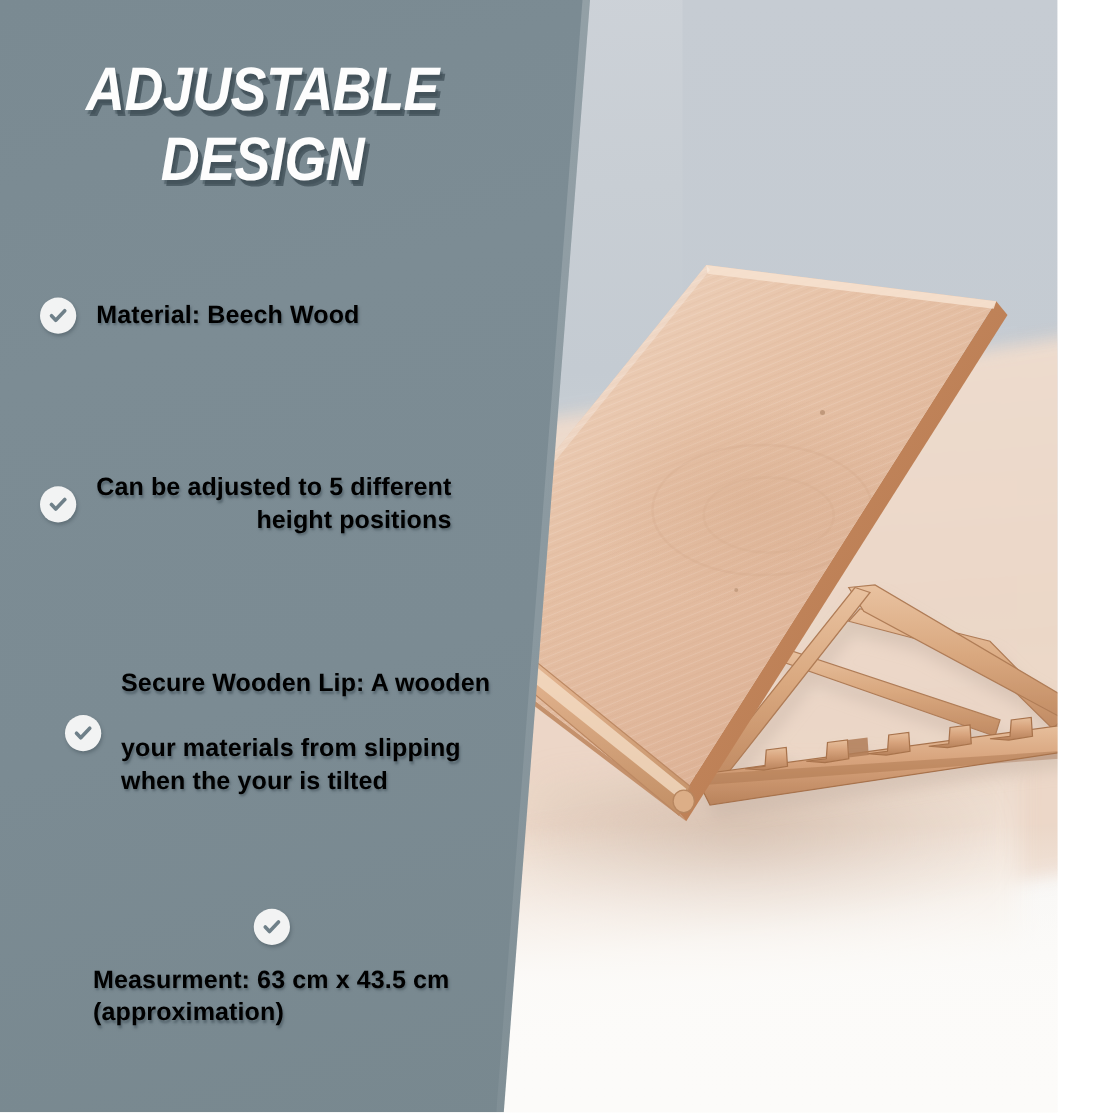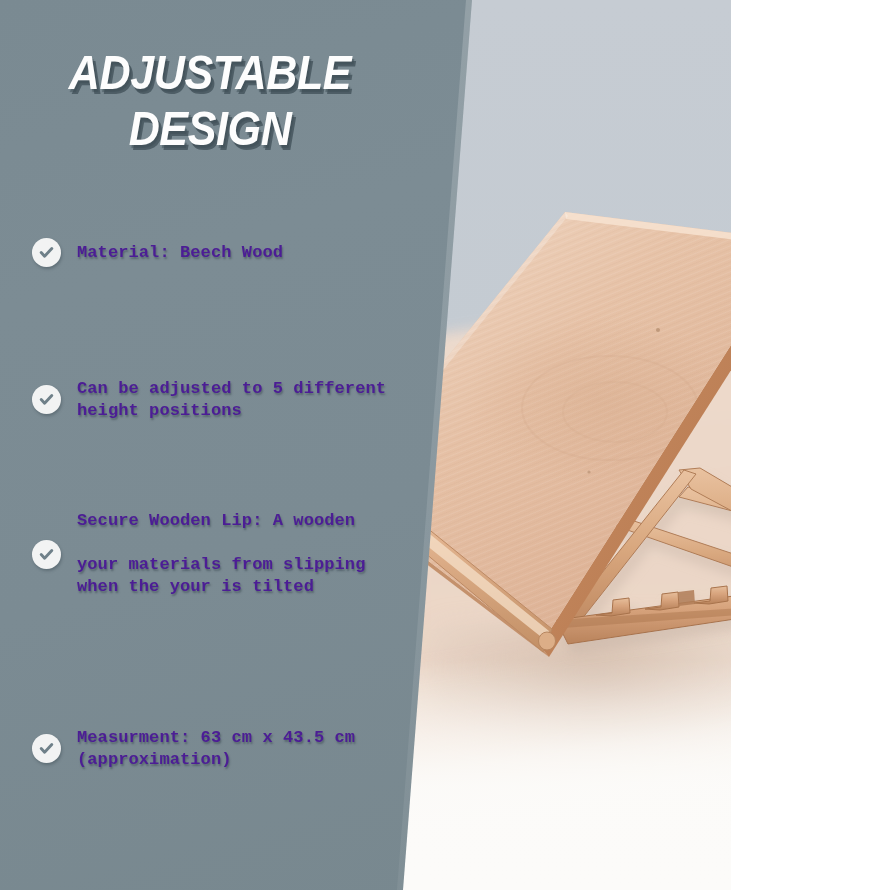--- a/index.html
+++ b/index.html
@@ -5,21 +5,21 @@
 <style>
   * { margin:0; padding:0; box-sizing:border-box; }
   html,body{
     width:890px; height:890px; overflow:hidden;
     font-family:"Liberation Sans", sans-serif;
     background:#ffffff;
   }
 
   #stage{
     position:relative;
-    width:731px; height:890px;
+    width:846px; height:890px;
     overflow:hidden;
   }
 
   
   .photo{
     position:absolute; inset:0;
     background:
       linear-gradient(178deg,
         #cdd2d8 0%,
         #c8ced4 18%,
@@ -109,42 +109,41 @@
   
   .bullets{ position:absolute; left:0; top:0; width:420px; height:890px; }
 
   .bullet{
     position:absolute;
     display:flex;
     align-items:center;
     gap:16px;
   }
   .bullet.b1{ left:32px; top:238px; width:370px; }
-  .bullet.b2{ left:32px; top:378px; width:370px; }
-  .bullet.b3{ left:32px; top:510px; width:380px; }
-  .bullet.b4{ left:32px; top:727px; width:370px; }
+  .bullet.b2{ left:32px; top:378px; width:370px;text-align:right; }
+  .bullet.b3{ left:32px; top:534px; width:380px;justify-content:center; }
+  .bullet.b4{ left:32px; top:727px; width:370px;flex-direction:column; }
 
   .check{
     flex:0 0 auto;
     width:29px; height:29px;
     border-radius:50%;
     background:#f2f3f3;
     display:flex; align-items:center; justify-content:center;
     box-shadow:1px 2px 3px rgba(45,60,68,.35);
   }
   .check svg{ display:block; }
 
   .btext{
-    color:#4c1d95;
-    font-size:17px;
+    color:#000000;
+    font-size:20px;
     font-weight:bold;
     line-height:1.28;
     letter-spacing:.1px;
     text-shadow:1px 2px 2px rgba(55,70,78,.55);
-    font-family:Liberation Mono, monospace;
   }
   .b3 .btext{ line-height:1.3; }
 
   
   .no-sel{ user-select:none; }
 </style>
 </head>
 <body>
 
 <div id="stage">

